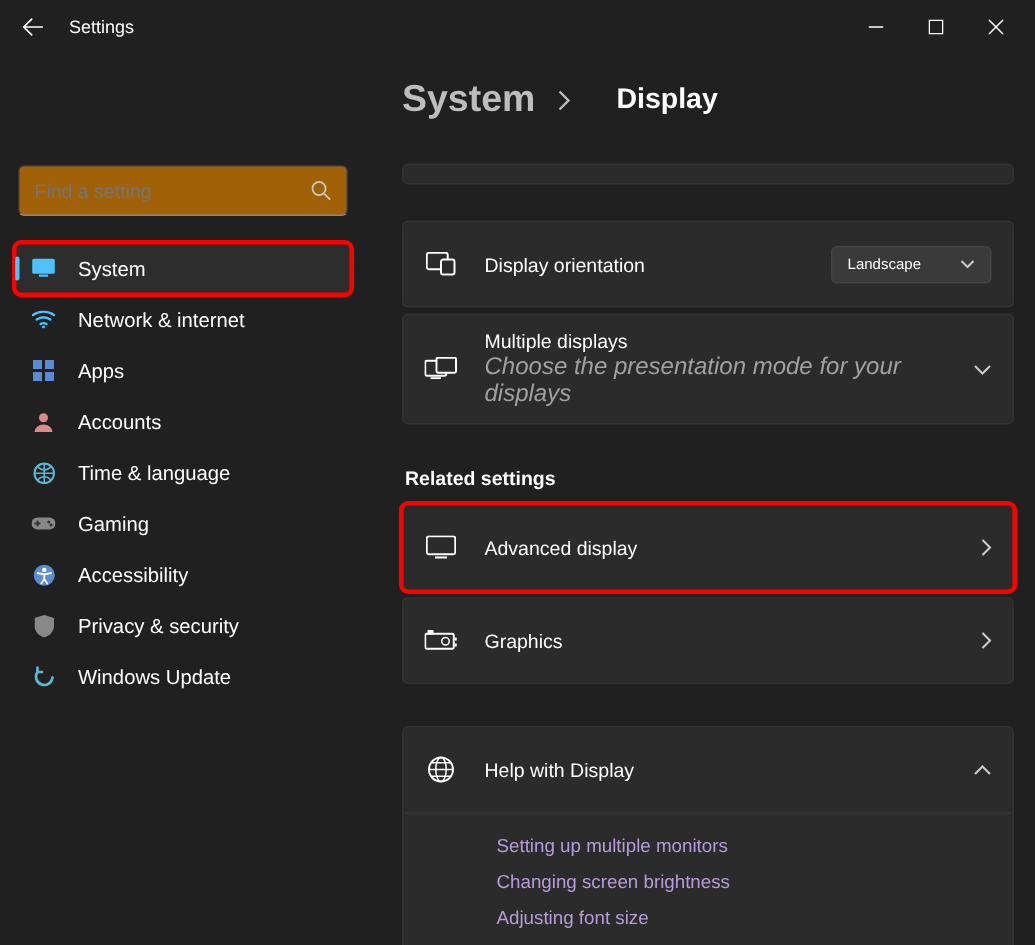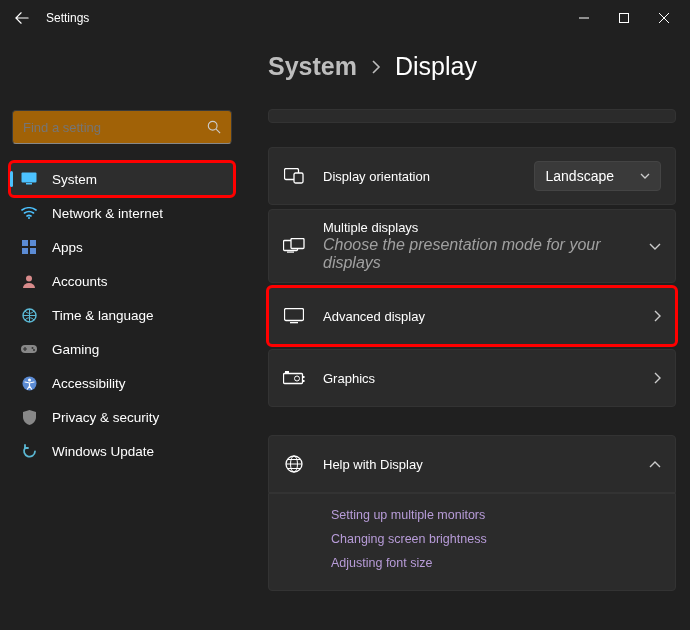--- a/index.html
+++ b/index.html
@@ -22,30 +22,30 @@
 .nav-item { height: 34px; display: flex; align-items: center; padding: 0 10px; border-radius: 4px; cursor: pointer; position: relative; }
 .nav-item.active { background: #2d2d2d; }
 .nav-item.active::before { content: ''; position: absolute; left: 0; top: 9px; bottom: 9px; width: 3px; background: #4cc2ff; border-radius: 2px; }
 .nav-icon { width: 18px; height: 18px; margin-right: 14px; display: flex; align-items: center; justify-content: center; }
 .nav-label { font-size: 13.5px; color: #fff; }
 
 .main { flex: 1; padding: 0 14px 0 24px; overflow-y: auto; }
 .breadcrumb { display: flex; align-items: center; gap: 14px; margin: 16px 0 28px 0; }
 .bc-parent { font-size: 25px; font-weight: 600; color: #bdbdbd; }
 .bc-chev { color: #bdbdbd; }
-.bc-current { font-size: 25px; font-weight: 400; color: #fff; }
+.bc-current { font-size: 19px; font-weight: 700; color: #fff; margin-left: 16px; }
 
 .card { background: #2b2b2b; border: 1px solid #333; border-radius: 4px; margin-bottom: 4px; display: flex; align-items: center; padding: 10px 14px; min-height: 58px; cursor: pointer; }
 .card-stub { height: 14px; margin-bottom: 24px; min-height: 0; padding: 0 14px; }
 .card-icon { width: 22px; margin-right: 18px; display: flex; align-items: center; justify-content: center; color: #fff; }
 .card-body { flex: 1; }
 .card-title { font-size: 13px; color: #fff; }
 .card-sub { font-size: 16px; color: #a0a0a0; margin-top: 1px; font-style: italic; }
 .card-right { display: flex; align-items: center; gap: 10px; }
-.dropdown { background: #3a3a3a; border: 1px solid #444; border-radius: 4px; padding: 6px 10px; display: flex; align-items: center; gap: 26px; font-size: 14px; }
+.dropdown { background: #3a3a3a; border: 1px solid #444; border-radius: 4px; padding: 6px 10px; display: flex; align-items: center; gap: 26px; font-size: 10px; }
 .chev { color: #ccc; font-size: 12px; }
 
 .section-label { font-size: 13px; font-weight: 600; margin: 28px 0 10px 2px; }
 
 .help-links { padding: 4px 0 10px 48px; }
 .help-link { display: block; font-size: 12.5px; color: #b89cd9; margin: 10px 0; cursor: pointer; }
 
 .gethelp-row { display: flex; align-items: center; gap: 16px; padding: 14px 0 0 2px; }
 
 .highlight-red { outline: 3px solid #ff0000; outline-offset: -1px; }
@@ -230,20 +230,21 @@
       </div>
       <div class="card-right">
           <span class="chev">
             <svg width="12" height="7" viewBox="0 0 12 7">
               <path d="M1 1l5 5 5-5" stroke="#ccc" fill="none" stroke-width="1.4"></path>
             </svg>
           </span>
         </div>
     </div>
 
+    <div class="section-label">Related settings</div>
 
     <div class="card highlight-red">
       <span class="card-icon">
           <svg width="20" height="16" viewBox="0 0 20 16">
             <rect x="0.5" y="0.5" width="19" height="12" rx="1.5" stroke="#fff" fill="none" stroke-width="1.3"></rect>
             <rect x="6" y="14" width="8" height="1.3" fill="#fff"></rect>
           </svg>
         </span>
       <div class="card-body">
         <div class="card-title">Advanced display</div>

